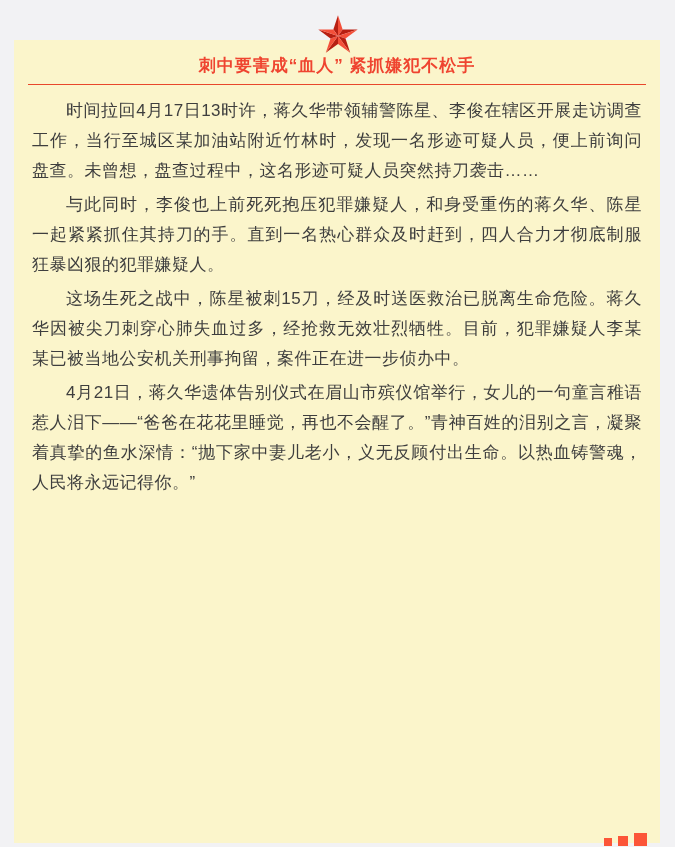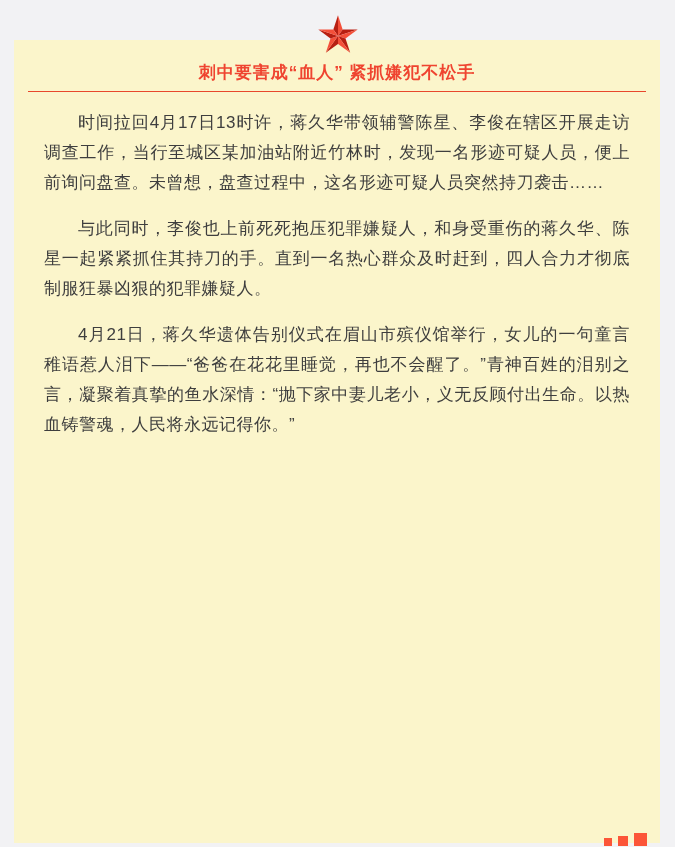--- a/index.html
+++ b/index.html
@@ -16,21 +16,21 @@
     height: 847px;
   }
   .card {
     position: absolute;
     left: 14px;
     top: 40px;
     width: 646px;
     height: 803px;
     background: #fbf5cb;
     box-sizing: border-box;
-    padding: 22px 14px 0 14px;
+    padding: 15px 14px 0 14px;
   }
   .star-wrap {
     position: absolute;
     left: 50%;
     top: 13px;
     transform: translateX(-50%);
     width: 48px;
     height: 46px;
     z-index: 2;
   }
@@ -45,21 +45,21 @@
   }
   .divider {
     border: none;
     border-top: 1px solid #e8472b;
     margin: 7px 0 0 0;
   }
   .article {
     margin-top: 11px;
   }
   .article p {
-    margin: 16px;
+    margin: 4px;
     color: #3e3e3e;
     font-size: 17px;
     line-height: 30px;
     text-align: justify;
     text-indent: 2em;
     letter-spacing: 0.5px;
   }
   .squares {
     position: absolute;
     right: 13px;
@@ -96,20 +96,21 @@
 
   <div class="card">
 
     <h1 class="headline">刺中要害成“血人” 紧抓嫌犯不松手</h1>
 
     <hr class="divider">
 
     <div class="article">
       <p>时间拉回4月17日13时许，蒋久华带领辅警陈星、李俊在辖区开展走访调查工作，当行至城区某加油站附近竹林时，发现一名形迹可疑人员，便上前询问盘查。未曾想，盘查过程中，这名形迹可疑人员突然持刀袭击……</p>
       <p>与此同时，李俊也上前死死抱压犯罪嫌疑人，和身受重伤的蒋久华、陈星一起紧紧抓住其持刀的手。直到一名热心群众及时赶到，四人合力才彻底制服狂暴凶狠的犯罪嫌疑人。</p>
+      <p>这场生死之战中，陈星被刺15刀，经及时送医救治已脱离生命危险。蒋久华因被尖刀刺穿心肺失血过多，经抢救无效壮烈牺牲。目前，犯罪嫌疑人李某某已被当地公安机关刑事拘留，案件正在进一步侦办中。</p>
       <p>4月21日，蒋久华遗体告别仪式在眉山市殡仪馆举行，女儿的一句童言稚语惹人泪下——“爸爸在花花里睡觉，再也不会醒了。”青神百姓的泪别之言，凝聚着真挚的鱼水深情：“抛下家中妻儿老小，义无反顾付出生命。以热血铸警魂，人民将永远记得你。”</p>
     </div>
 
     <div class="squares">
       <span class="square s1"></span>
       <span class="square s2"></span>
       <span class="square s3"></span>
     </div>
 
   </div>

